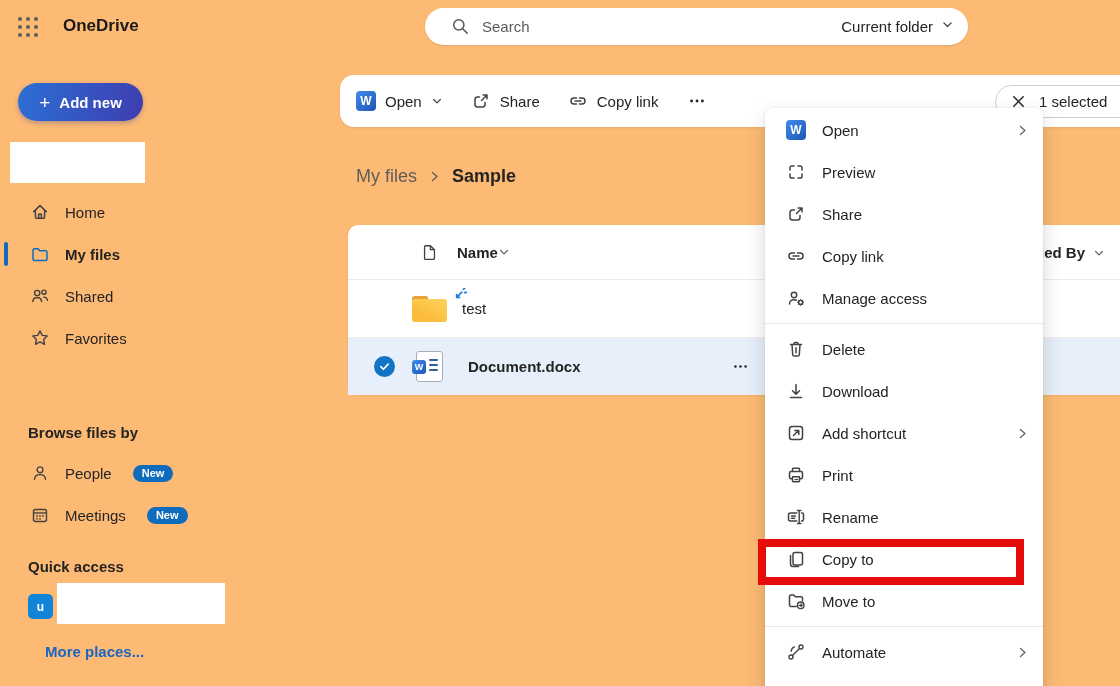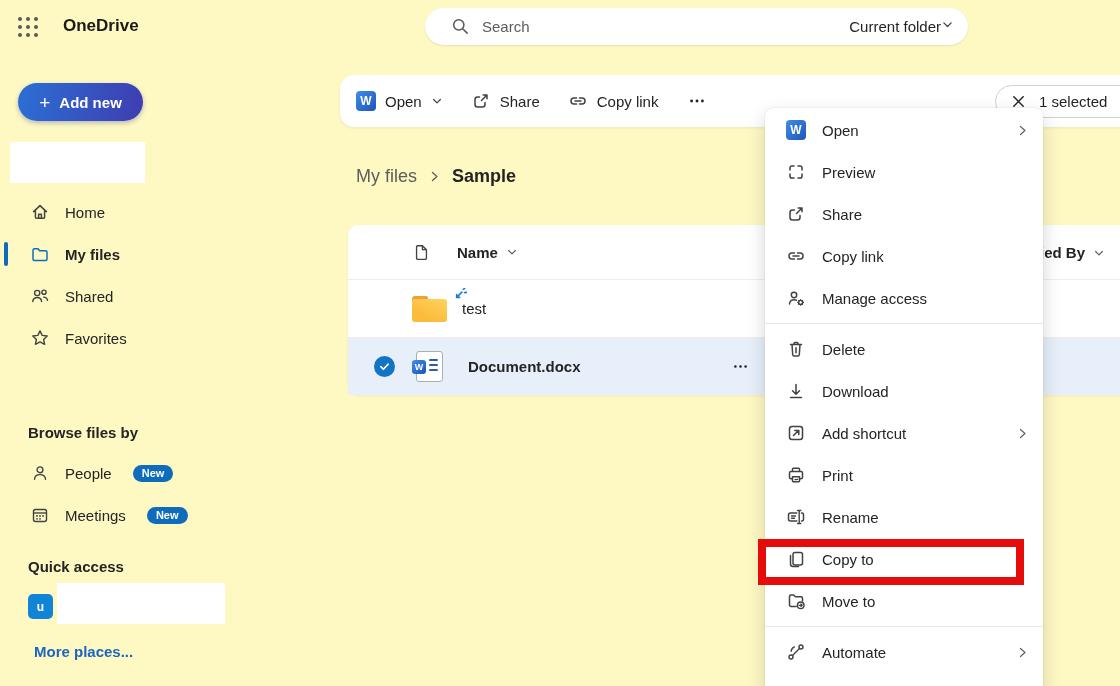--- a/index.html
+++ b/index.html
@@ -1,27 +1,27 @@
 <!DOCTYPE html>
 <html style="--accent: #0f6cbd; --annotation_red: #e60c0c; --selected_row_bg: #e7f0fa; --add_new_gradient_start: #2c6fd4; --add_new_gradient_end: #3f3db0; --folder_yellow: #fbbc3c; --word_blue: #1e55b7;"><head>
 <meta charset="utf-8">
 <style>
   * { margin:0; padding:0; box-sizing:border-box; }
   html,body { width:1120px; height:686px; }
   body { font-family:"Liberation Sans", sans-serif; color:#242424; }
-  .screen { position:relative; width:1120px; height:686px; background:#fef9c3; overflow:hidden; }
+  .screen { position:relative; width:1120px; height:686px; background:#fdba74; overflow:hidden; }
 
   
   .waffle { position:absolute; left:16px; top:15px; width:24px; height:24px; cursor:pointer; }
   .app-title { position:absolute; left:63px; top:16px; font-size:17px; font-weight:700; color:#1b1a19; }
   .search-bar { position:absolute; left:425px; top:8px; width:543px; height:37px; background:#fff;
     border-radius:19px; box-shadow:0 1px 2px rgba(0,0,0,.10); display:flex; align-items:center;
     padding:0 14px 0 26px; }
   .search-placeholder { font-size:15px; color:#5c5b5a; margin-left:12px; }
-  .search-scope { margin-left:auto; display:flex; align-items:flex-start; font-size:15px; color:#242424; cursor:pointer; }
+  .search-scope { margin-left:auto; display:flex; align-items:flex-start; gap:8px; font-size:15px; color:#242424; cursor:pointer; }
 
   
   .add-new { position:absolute; left:18px; top:83px; width:125px; height:38px; border-radius:19px;
     background:linear-gradient(100deg, var(--add_new_gradient_start), var(--add_new_gradient_end));
     color:#fff; display:flex; align-items:center; justify-content:center; gap:9px; font-size:15px;
     font-weight:600; box-shadow:0 2px 5px rgba(40,60,160,.35); cursor:pointer; }
   .add-new .plus { font-size:19px; font-weight:400; line-height:1; }
   .redact { position:absolute; background:#fff; }
   .redact-account { left:10px; top:142px; width:135px; height:41px; }
   .side-item { position:absolute; left:0; width:300px; height:42px; display:flex; align-items:center;
@@ -29,21 +29,21 @@
   .side-item svg { flex:none; }
   .sel-bar { position:absolute; left:4px; top:242px; width:4px; height:24px; border-radius:2px; background:var(--accent); }
   .side-item.selected .side-label { font-weight:700; }
   .section-heading { position:absolute; left:28px; font-size:15px; font-weight:700; color:#242424; }
   .new-badge { background:var(--accent); color:#fff; font-size:11px; font-weight:600;
     padding:2.5px 9px; border-radius:10px; margin-left:6px; }
   .qa-icon { position:absolute; left:28px; top:594px; width:25px; height:25px; border-radius:5px;
     background:#1184d8; color:#fff; font-size:12px; font-weight:600; display:flex; align-items:center;
     justify-content:center; cursor:pointer; }
   .redact-qa { left:57px; top:583px; width:168px; height:41px; }
-  .more-places { position:absolute; left:34px; top:643px; color:#1a66c2; font-size:15px; font-weight:600; cursor:pointer; }
+  .more-places { position:absolute; left:45px; top:643px; color:#1a66c2; font-size:15px; font-weight:600; cursor:pointer; }
 
   
   .toolbar { position:absolute; left:340px; top:75px; width:795px; height:52px; background:#fff;
     border-radius:14px; box-shadow:0 1px 3px rgba(0,0,0,.08); display:flex; align-items:center;
     padding-left:16px; z-index:5; }
   .tb-item { display:flex; align-items:center; gap:9px; font-size:15px; cursor:pointer; }
   .tb-gap { margin-left:28px; }
   .word-badge { width:20px; height:20px; border-radius:4px; color:#fff; font-weight:700; font-size:12px;
     background:linear-gradient(135deg,#3f8cea,var(--word_blue)); display:flex; align-items:center; justify-content:center; }
   .sort-group { position:absolute; left:558px; top:0; height:52px; display:flex; align-items:center; gap:8px; font-size:15px; cursor:pointer; }
@@ -54,21 +54,21 @@
   
   .breadcrumb { position:absolute; left:356px; top:166px; display:flex; align-items:center; gap:11px; font-size:18px; }
   .bc-parent { color:#5f5d5b; cursor:pointer; }
   .bc-current { color:#242424; font-weight:700; }
 
   
   .file-card { position:absolute; left:348px; top:225px; width:782px; height:170px; background:#fff;
     border-radius:10px; box-shadow:0 1px 3px rgba(0,0,0,.06); z-index:2; }
   .list-header { position:absolute; left:0; top:0; width:100%; height:55px; display:flex; align-items:center;
     border-bottom:1px solid #ededec; }
-  .name-col { position:absolute; left:64px; display:flex; align-items:center; gap:8px; cursor:pointer; }
+  .name-col { position:absolute; left:72px; display:flex; align-items:center; cursor:pointer; }
   .name-col .col-label { font-size:15px; font-weight:600; margin-left:18px; }
   .modified-col { position:absolute; left:1000px; top:225px; height:55px; display:flex; align-items:center;
     gap:8px; font-size:15px; font-weight:600; z-index:3; cursor:pointer; }
   .row { position:absolute; left:0; width:100%; display:flex; align-items:center; cursor:pointer; }
   .row-folder { top:55px; height:58px; border-bottom:1px solid #ededec; }
   .row-doc { top:113px; height:57px; background:var(--selected_row_bg); }
   .row-name { font-size:15px; color:#242424; }
   
   .folder-icon { position:absolute; left:64px; top:16px; width:35px; height:26px; }
   .folder-tab { position:absolute; left:0; top:0; width:16px; height:9px; background:#e9a23b; border-radius:3px 2px 0 0; }

